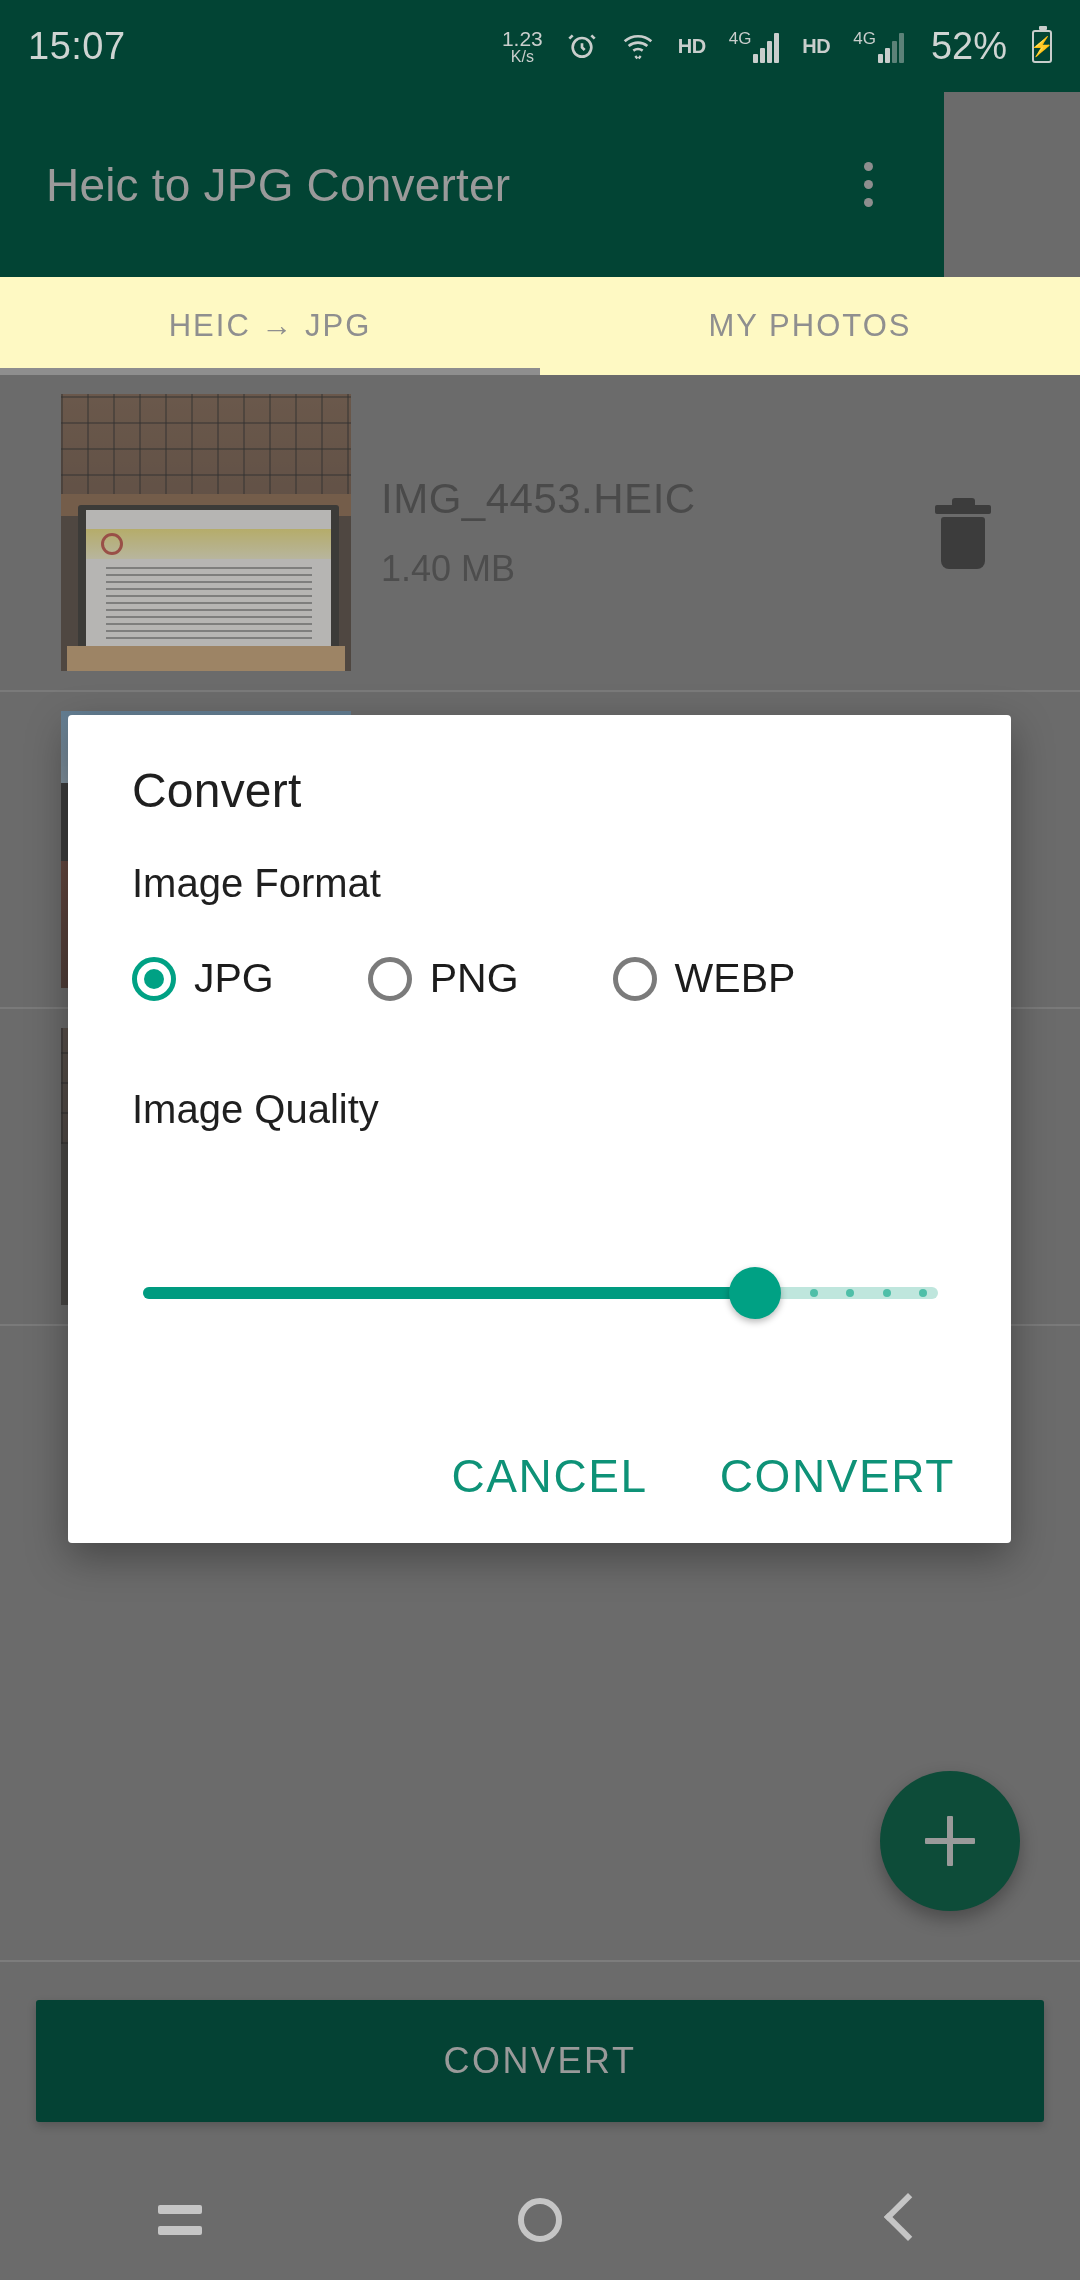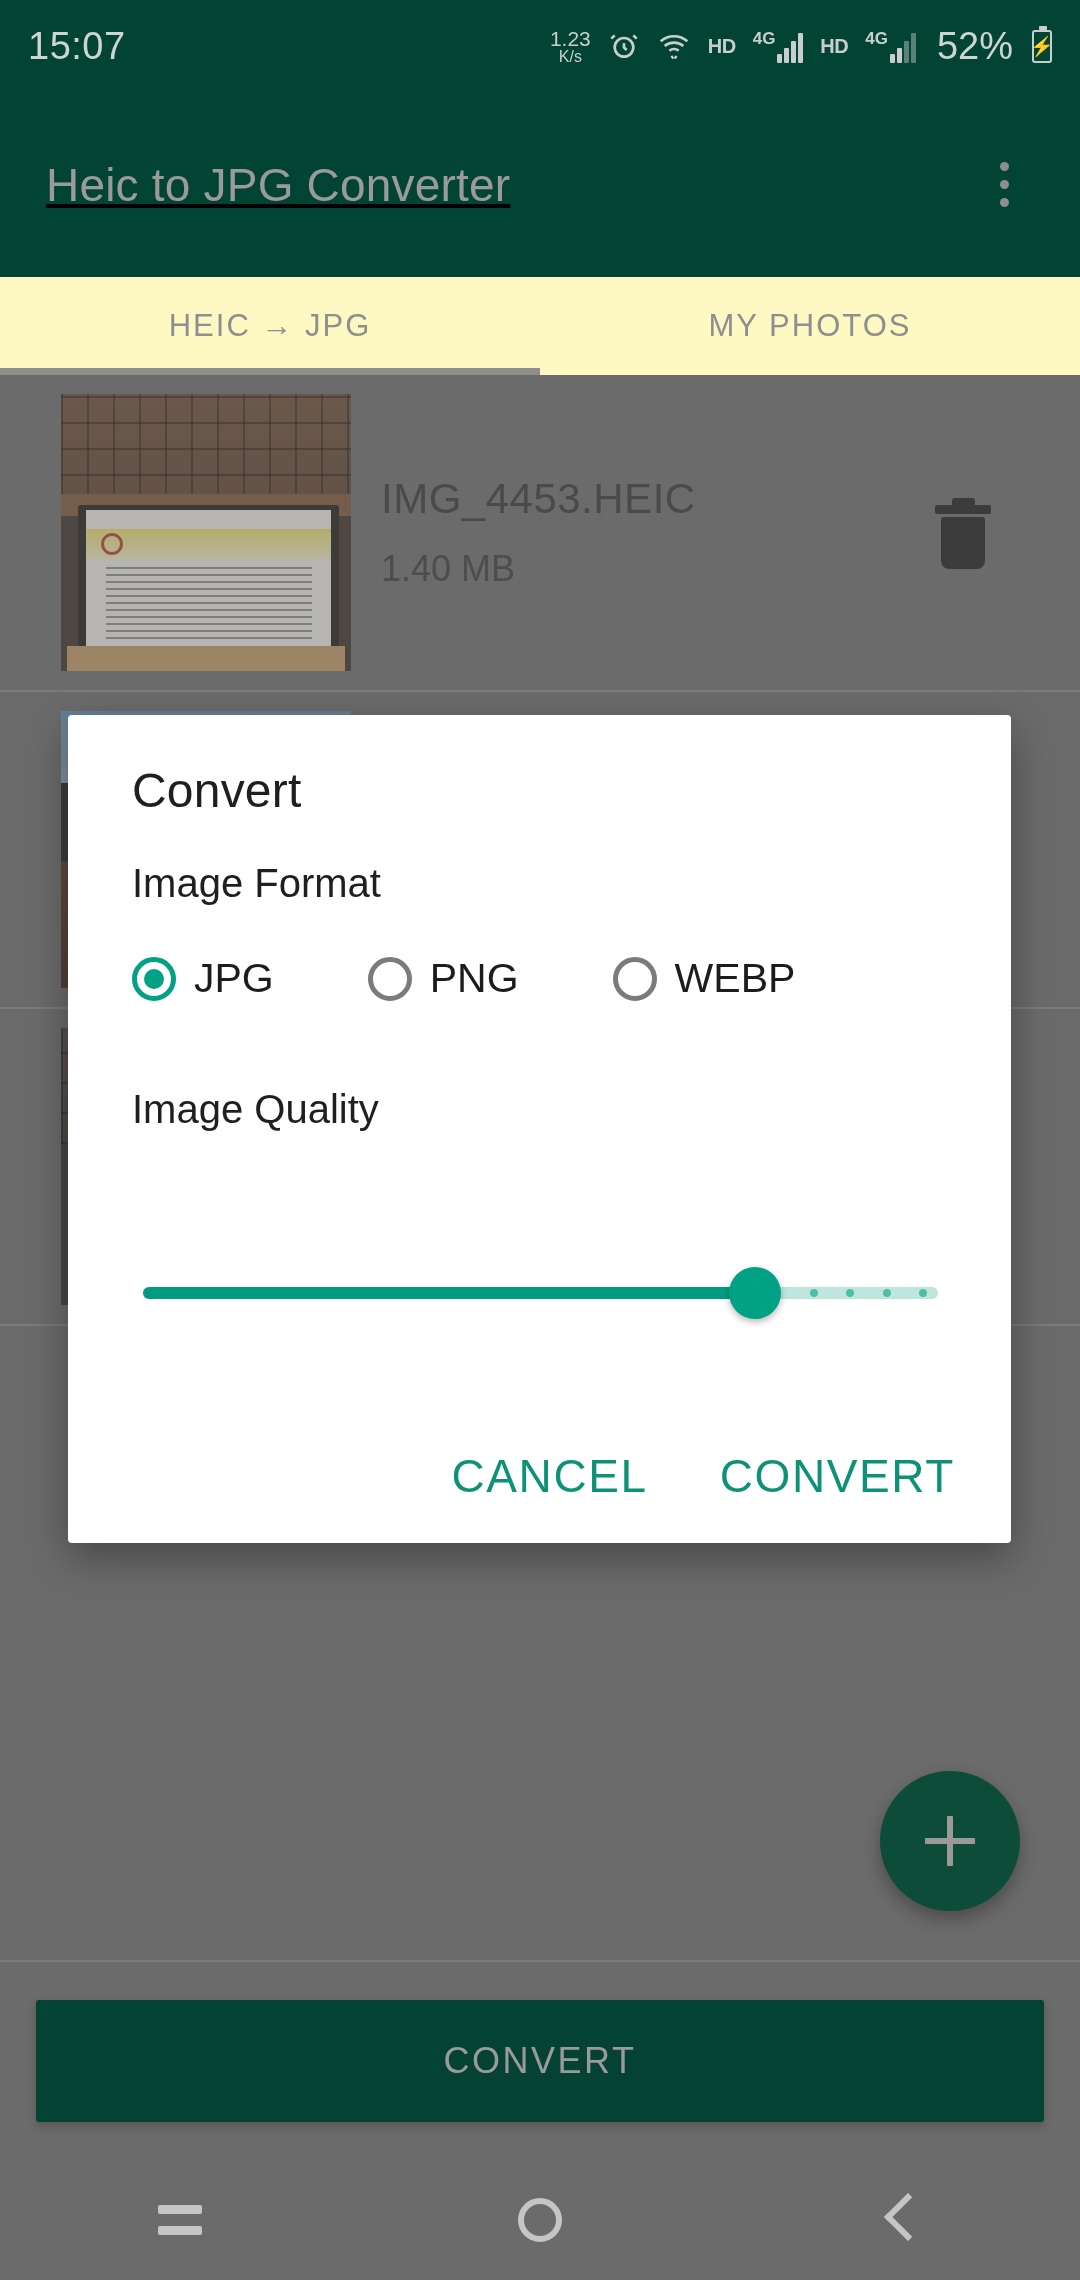--- a/index.html
+++ b/index.html
@@ -22,32 +22,32 @@
     width: 1080px; height: 92px;
     background: #024434;
     display: flex; align-items: center;
     padding: 8px 28px;
     z-index: 4;
   }
   .status-clock {
     color: #cfd4d2; font-size: 38px; letter-spacing: 0.5px;
   }
   .status-right {
-    margin-left: auto; display: flex; align-items: center; gap: 17px;
+    margin-left: auto; display: flex; align-items: center; gap: 23px;
     color: #c9cecc;
   }
   .netspeed {
     display: flex; flex-direction: column; align-items: center;
     line-height: 1.0; font-size: 21px; color: #c9cecc;
   }
   .netspeed span:last-child { font-size: 16px; }
   .ic { display: block; }
   .hd-label { font-size: 20px; font-weight: bold; color: #c9cecc; letter-spacing: -0.5px; }
   .sig-group { display: flex; align-items: flex-end; gap: 2px; }
-  .sig-4g { font-size: 17px; font-weight: bold; color: #c9cecc; margin-bottom: 14px; }
+  .sig-4g { font-size: 17px; font-weight: normal; color: #c9cecc; margin-bottom: 14px; }
   .bars { display: flex; align-items: flex-end; gap: 2px; height: 30px; }
   .bars i { width: 5px; background: #c9cecc; display: block; border-radius: 1px; }
   .bars i:nth-child(1) { height: 9px; }
   .bars i:nth-child(2) { height: 15px; }
   .bars i:nth-child(3) { height: 22px; }
   .bars i:nth-child(4) { height: 30px; }
   .bars.dim i:nth-child(1) { height: 9px; }
   .bars.dim i:nth-child(2) { height: 15px; }
   .bars.dim i:nth-child(3) { height: 22px; opacity: .45; }
   .bars.dim i:nth-child(4) { height: 30px; opacity: .45; }
@@ -59,26 +59,25 @@
   }
   .battery-ic:before {
     content: ""; position: absolute; top: -6px; left: 5px;
     width: 8px; height: 4px; background: #c9cecc; border-radius: 1px;
   }
   .battery-ic .bolt { font-size: 19px; color: #c9cecc; line-height: 1; font-weight: bold;}
 
   
   .app-bar {
     position: absolute; top: 92px; left: 0;
-    width: 1080px; height: 185px;
+    width: 944px; height: 185px;
     background: #024434;
     display: flex; align-items: center;
     padding: 0 46px;
     z-index: 3;
-    text-decoration: underline;
   }
   .app-title {
     color: #9a9a9a; font-size: 46px; letter-spacing: 0.2px;
   }
   .overflow-btn {
     margin-left: auto; width: 60px; height: 90px;
     display: flex; flex-direction: column; align-items: center; justify-content: center;
     gap: 9px;
   }
   .overflow-btn i { width: 9px; height: 9px; border-radius: 50%; background: #8e8e8e; display: block; }

